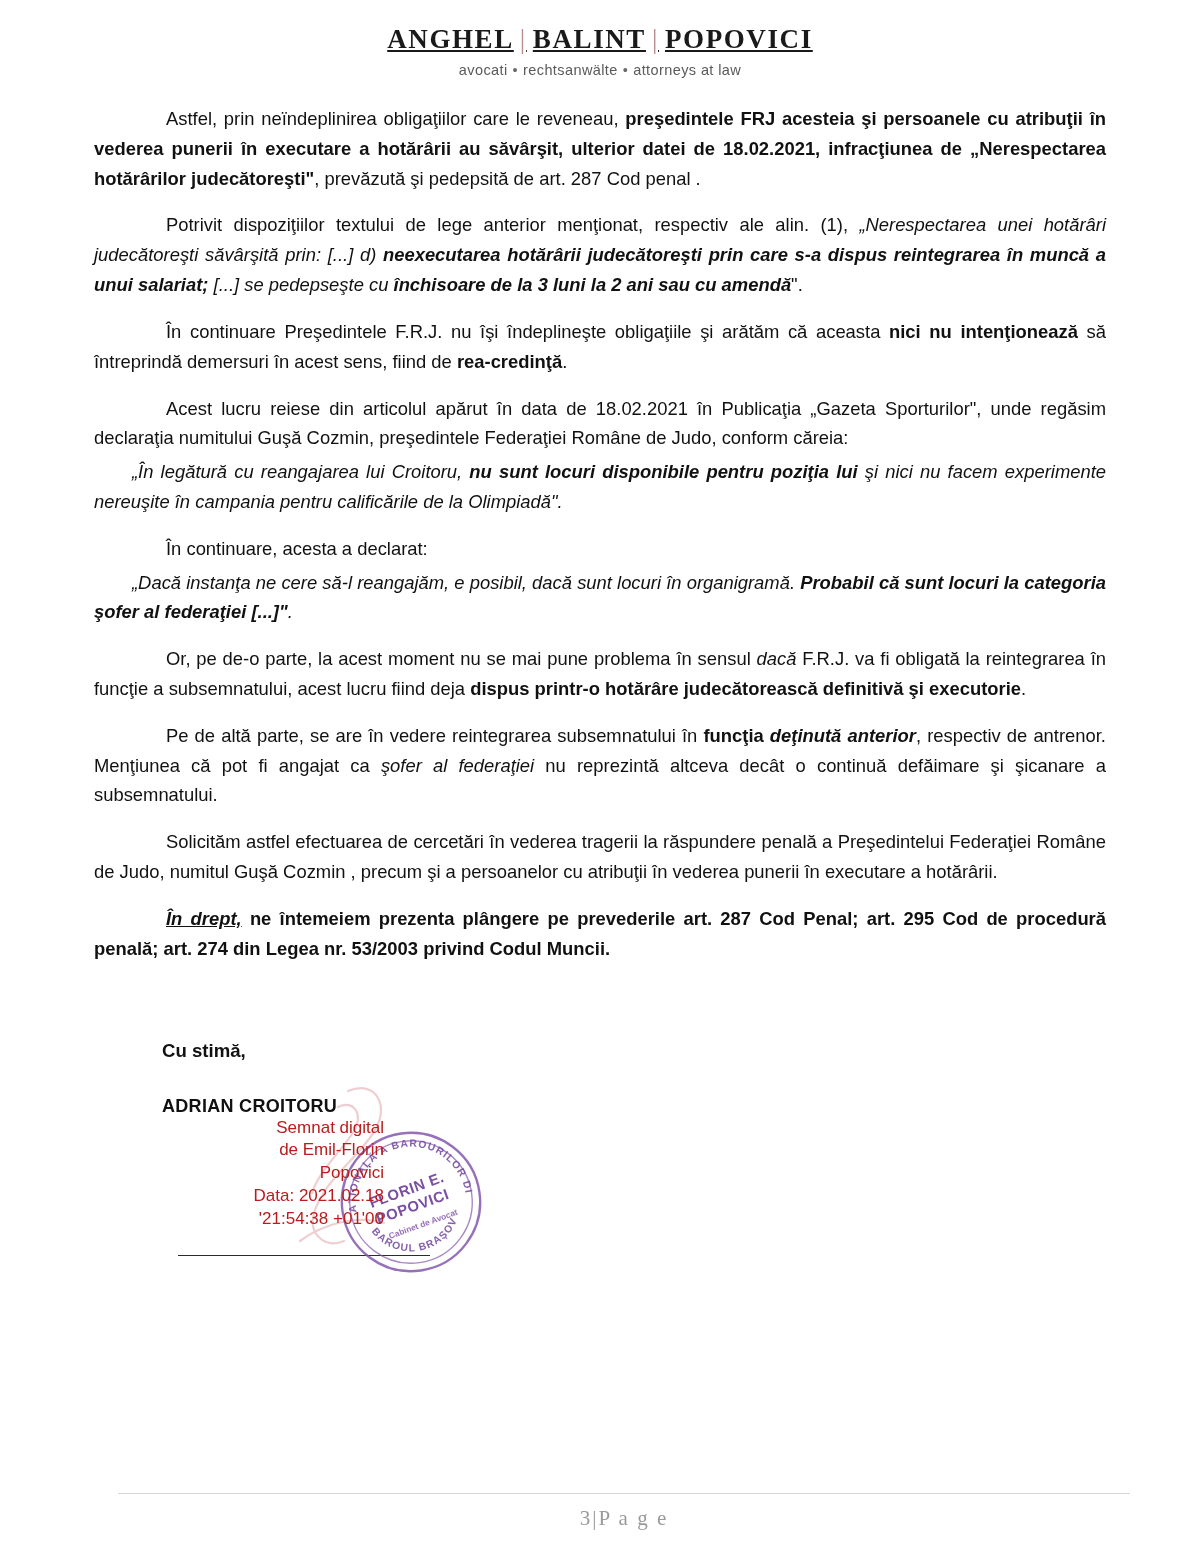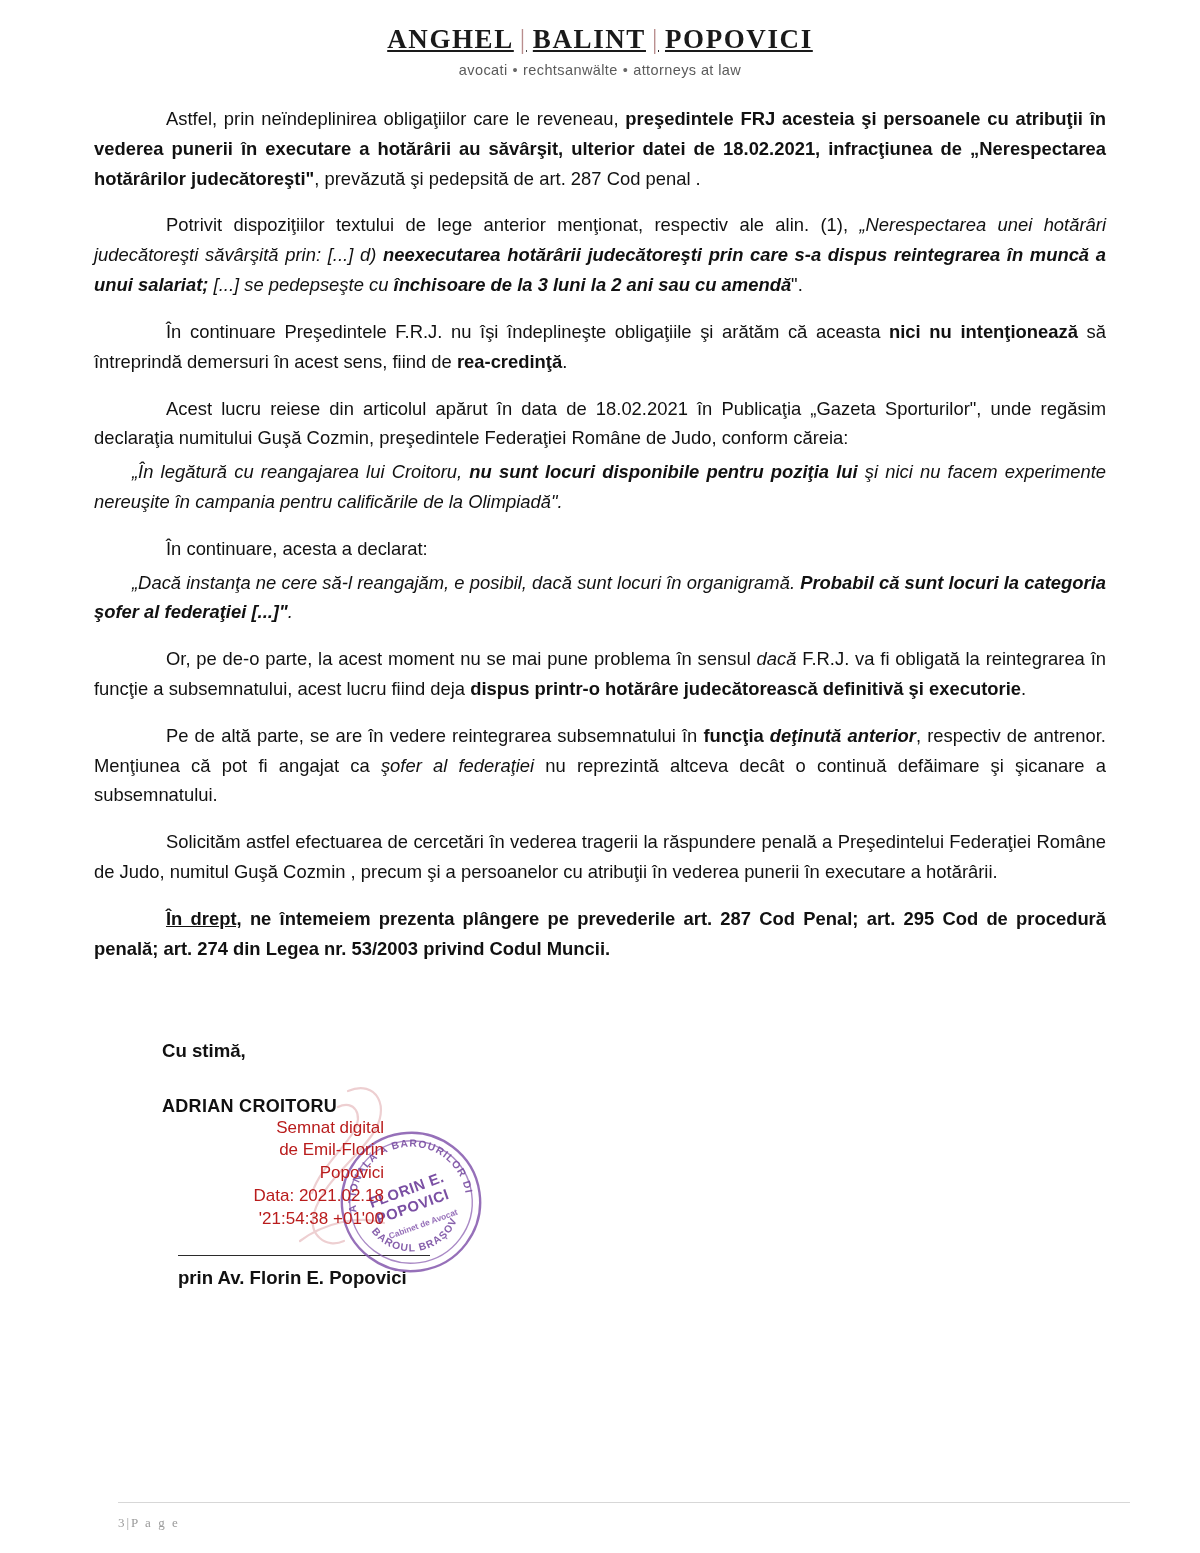--- a/index.html
+++ b/index.html
@@ -69,21 +69,21 @@
     margin: 0 0 17px 0;
     font-size: 18.4px;
     line-height: 1.62;
     text-align: justify;
     text-indent: 38px;
     font-style: italic;
   }
   b { font-weight: 700; }
   i { font-style: italic; }
   .bi { font-weight: 700; font-style: italic; }
-  u { text-decoration: underline; }
+  u { text-decoration: underline; font-style: italic; }
 
   
   .sig-block {
     position: relative;
     margin-top: 76px;
     padding-left: 68px;
   }
   .sig-greeting {
     font-size: 18.6px;
     font-weight: 700;
@@ -148,23 +148,23 @@
     left: 118px;
     right: 70px;
     bottom: 22px;
   }
   .footer-rule {
     border-top: 1.2px solid #d7d7d7;
     width: 100%;
   }
   .footer-page {
     margin-top: 12px;
-    text-align: left;
+    text-align: center;
     font-family: "Liberation Serif", serif;
-    font-size: 13px;
+    font-size: 21px;
     color: #9a9a9a;
     letter-spacing: 2px;
   }
 </style>
 </head>
 <body>
 
 <div class="page">
 
   <div class="letterhead">
@@ -237,21 +237,20 @@
           <div>Semnat digital</div>
           <div>de Emil-Florin</div>
           <div>Popovici</div>
           <div>Data: 2021.02.18</div>
           <div>'21:54:38 +01'00</div>
         </div>
 
       </div>
 
       <div class="sig-line"></div>
-      <div class="sig-caption">prin Av. Florin E. Popovici</div>
     </div>
 
   </div>
 
   <div class="footer">
     <div class="footer-rule"></div>
     <div class="footer-page"><span>3</span><span>|</span><span>P a g e</span></div>
   </div>
 
 </div>

